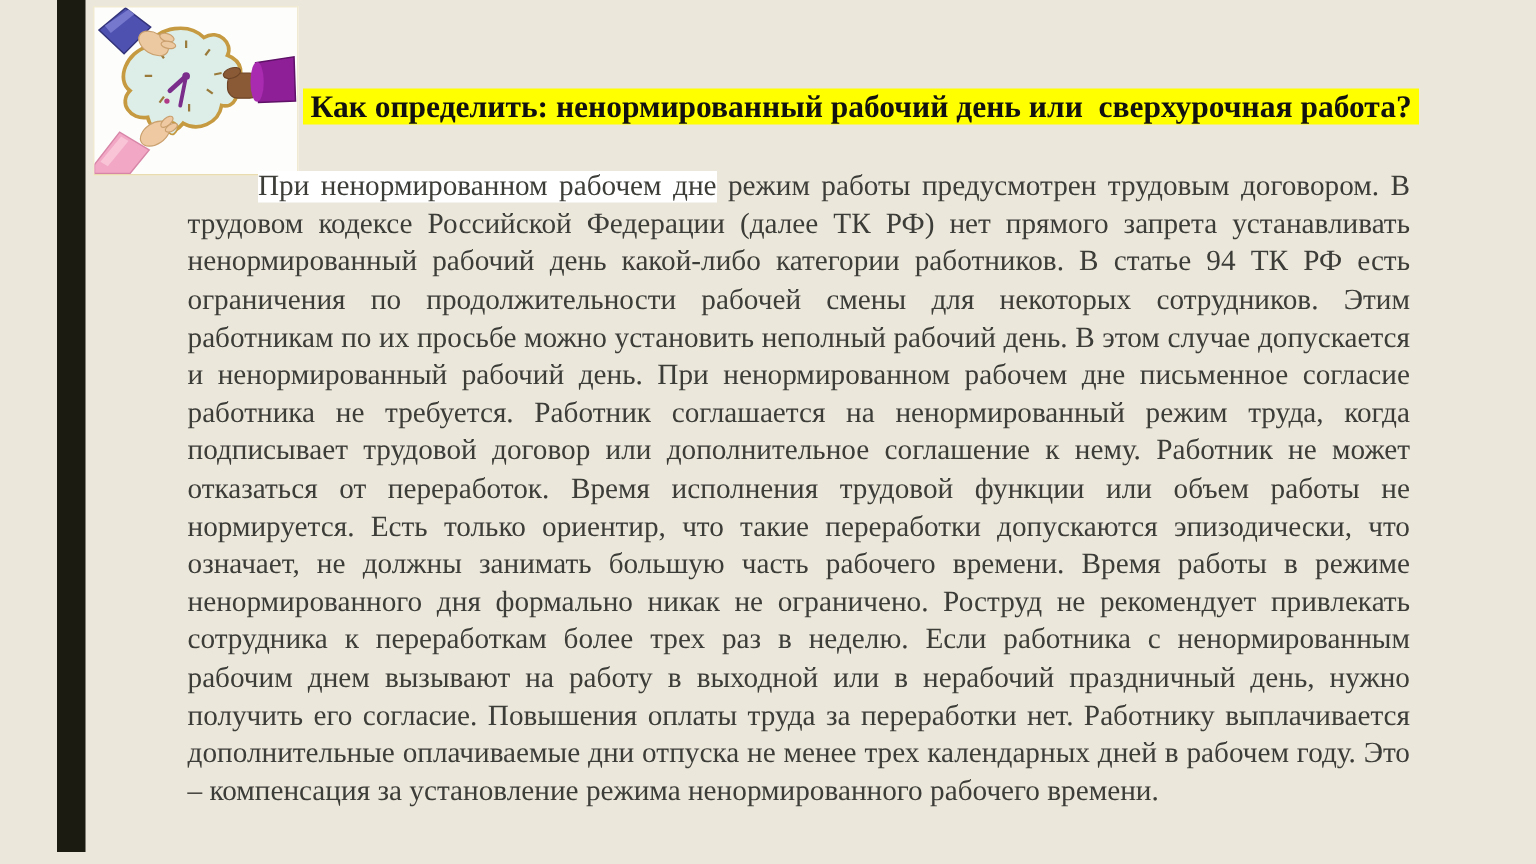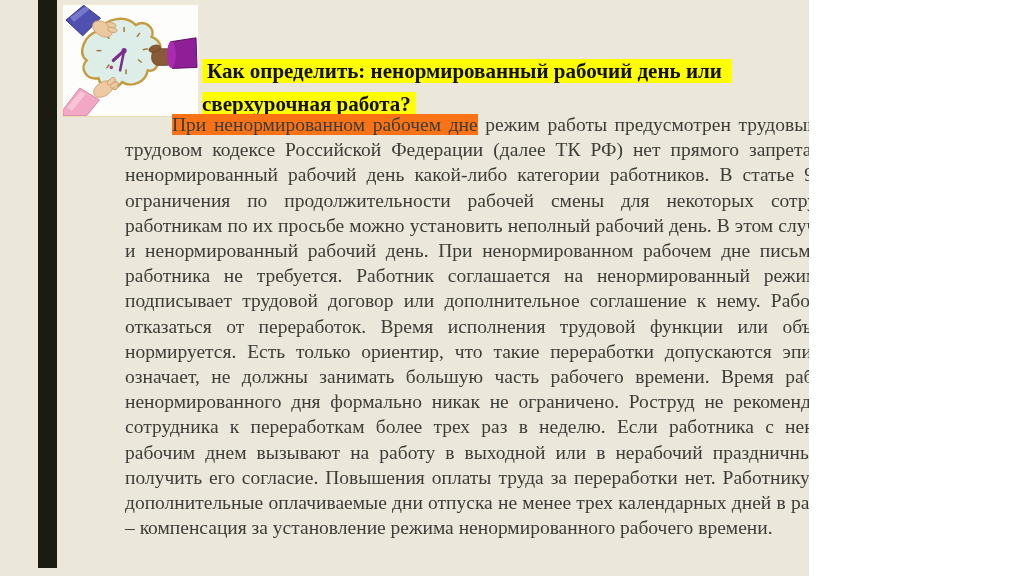--- a/index.html
+++ b/index.html
@@ -1,21 +1,21 @@
 <!DOCTYPE html>
 <html lang="ru"><head>
 <meta charset="utf-8">
 <style>
   html, body {
     margin: 0;
     padding: 0;
   }
   .slide {
     position: relative;
-    width: 809px;
+    width: 1024px;
     height: 576px;
     background: #ebe7da;
     overflow: hidden;
     font-family: "Liberation Serif", serif;
   }
   .accent-bar {
     position: absolute;
     left: 38px;
     top: 0;
     width: 19px;
@@ -59,21 +59,21 @@
     top: 112px;
     width: 815px;
     margin: 0;
     font-size: 19.5px;
     line-height: 25.2px;
     color: #3c3c38;
     text-align: justify;
     text-indent: 47px;
   }
   .body-text .hl {
-    background: #f97316;
+    background: #ffffff;
   }
 </style>
 </head>
 <body>
 
 <div class="slide">
 
   <div class="accent-bar"></div>
 
   <div class="clock-figure">

